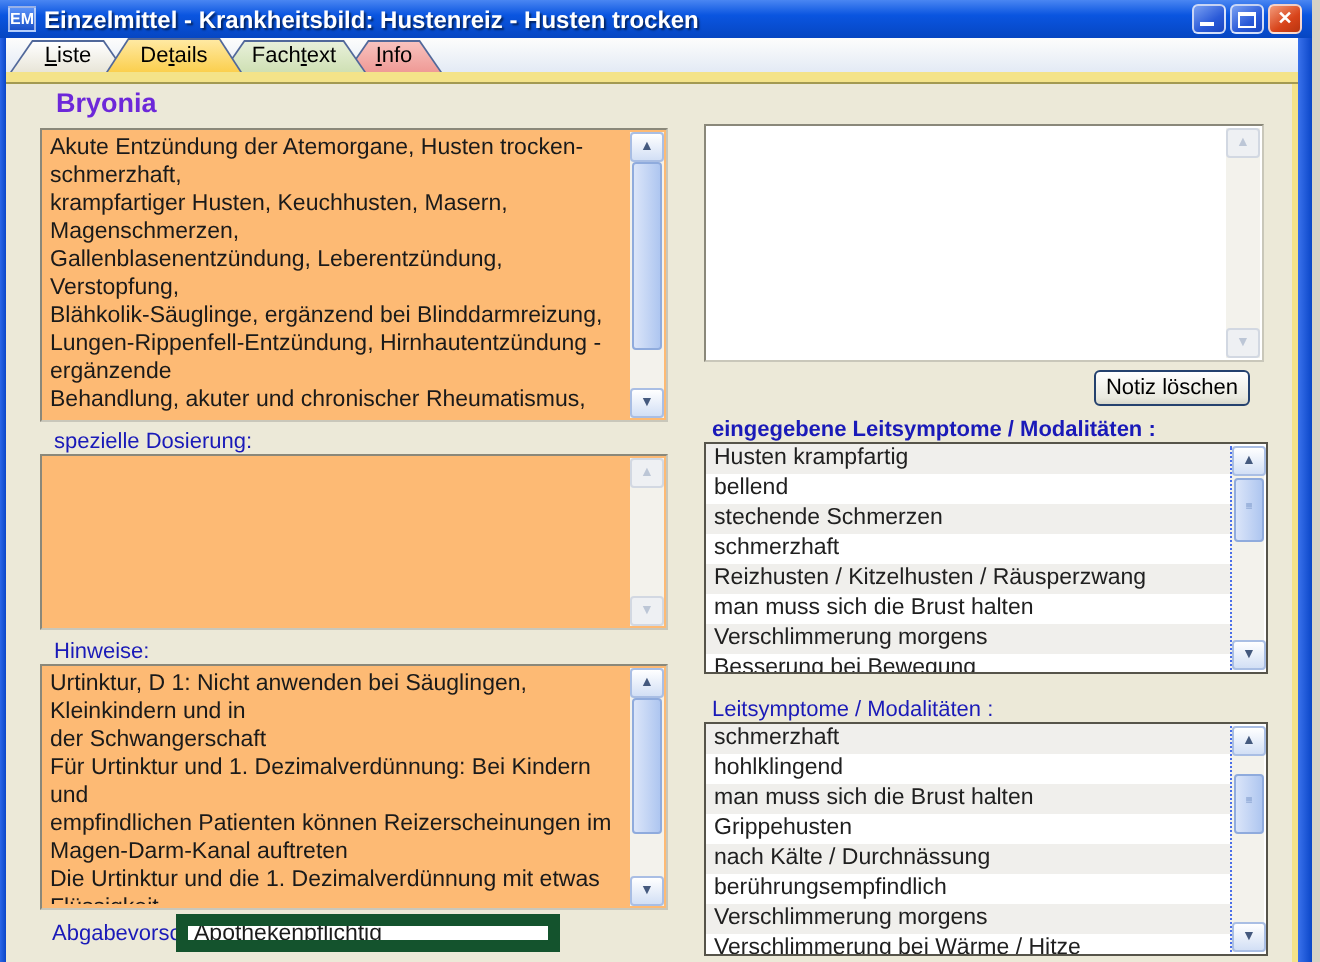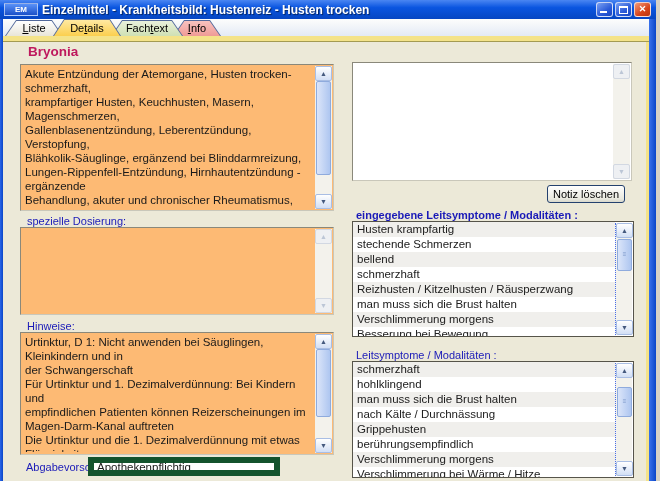--- a/index.html
+++ b/index.html
@@ -3,21 +3,21 @@
 <meta charset="utf-8">
 <style>
   * { margin:0; padding:0; box-sizing:border-box; }
   body { background:#808080; font-family:"Liberation Sans", sans-serif; }
   .screen { position:relative; width:660px; height:481px; background:#ece9d8; overflow:hidden; }
 
   
   .titlebar { position:absolute; left:0; top:0; width:656px; height:19px;
     background:linear-gradient(180deg,#4a86f2 0%,#0a55e0 40%,#0646c2 100%);
     display:flex; align-items:center; }
-  .app-icon { width:34px; height:13px; margin:0 4px; flex:0 0 auto;
+  .app-icon { width:14px; height:13px; margin:0 4px; flex:0 0 auto;
     background:linear-gradient(#5a92f8,#1a50c8); border:1px solid rgba(255,255,255,.55);
     color:#fff; font-size:8px; font-weight:bold; line-height:11px; text-align:center; }
   .title-text { flex:1; color:#fff; font-weight:bold; font-size:12px;
     text-shadow:1px 1px 1px rgba(0,0,0,.55); white-space:nowrap; overflow:hidden; }
   .win-buttons { display:flex; gap:2px; margin-right:5px; }
   .win-btn { width:17px; height:15px; border:1px solid rgba(255,255,255,.75); border-radius:3px;
     position:relative; cursor:default; }
   .win-btn.minb, .win-btn.maxb { background:linear-gradient(145deg,#7aa0f2,#2a5ad8 60%,#1a46c0); }
   .win-btn.closeb { background:linear-gradient(145deg,#f29a7a,#d8441a 60%,#b83410);
     color:#fff; font-size:9px; font-weight:bold; line-height:13px; text-align:center; }
@@ -82,21 +82,21 @@
   .row { height:15px; line-height:15px; font-size:11.5px; color:#202020;
     padding-left:4px; white-space:nowrap; overflow:hidden; }
   .row:nth-child(odd) { background:#f0efec; }
 
   .btn { position:absolute; border:1px solid #24416e; border-radius:3px;
     background:linear-gradient(#ffffff,#e9e9df 80%,#d8d8cc); font-size:11px; color:#000;
     font-family:"Liberation Sans", sans-serif; cursor:default; }
   .inp { position:absolute; border:6px solid #14532d; background:#fff; font-size:11.5px;
     padding:1px 3px; font-family:"Liberation Sans", sans-serif; color:#1a1a1a; }
 
-  .remedy-name { position:absolute; left:28px; top:44px; color:#be185d;
+  .remedy-name { position:absolute; left:28px; top:44px; color:#6d28d9;
     font-size:13.5px; font-weight:bold; }
 </style>
 </head>
 <body>
 
 <div class="screen">
 
   <div class="titlebar">
     <div class="app-icon">EM</div>
     <div class="title-text">Einzelmittel - Krankheitsbild: Hustenreiz - Husten trocken</div>
@@ -195,22 +195,22 @@
       <div class="sb-btn up disabled"><span>▲</span></div>
       <div class="sb-btn down disabled"><span>▼</span></div>
     </div>
   </div>
   <button class="btn" style="left:547px; top:185px; width:78px; height:18px;">Notiz löschen</button>
 
   <div class="lbl" style="left:356px; top:209px;font-weight:bold;">eingegebene Leitsymptome / Modalitäten :</div>
   <div class="list" style="left:352px; top:221px; width:282px; height:116px;">
     <div class="rows">
       <div class="row">Husten krampfartig</div>
+      <div class="row">bellend</div>
       <div class="row">stechende Schmerzen</div>
-      <div class="row">bellend</div>
       <div class="row">schmerzhaft</div>
       <div class="row">Reizhusten / Kitzelhusten / Räusperzwang</div>
       <div class="row">man muss sich die Brust halten</div>
       <div class="row">Verschlimmerung morgens</div>
       <div class="row">Besserung bei Bewegung</div>
     </div>
     <div class="sb dotted">
       <div class="sb-btn up"><span>▲</span></div>
       <div class="sb-thumb" style="top:16px; height:32px;">
           <span class="grip">≡</span>
@@ -218,22 +218,22 @@
       <div class="sb-btn down"><span>▼</span></div>
     </div>
   </div>
 
   <div class="lbl" style="left:356px; top:349px;">Leitsymptome / Modalitäten :</div>
   <div class="list" style="left:352px; top:361px; width:282px; height:117px;">
     <div class="rows">
       <div class="row">schmerzhaft</div>
       <div class="row">hohlklingend</div>
       <div class="row">man muss sich die Brust halten</div>
+      <div class="row">Grippehusten</div>
       <div class="row">nach Kälte / Durchnässung</div>
-      <div class="row">Grippehusten</div>
       <div class="row">berührungsempfindlich</div>
       <div class="row">Verschlimmerung morgens</div>
       <div class="row">Verschlimmerung bei Wärme / Hitze</div>
     </div>
     <div class="sb dotted">
       <div class="sb-btn up"><span>▲</span></div>
       <div class="sb-thumb" style="top:24px; height:30px;">
           <span class="grip">≡</span>
         </div>
       <div class="sb-btn down"><span>▼</span></div>

